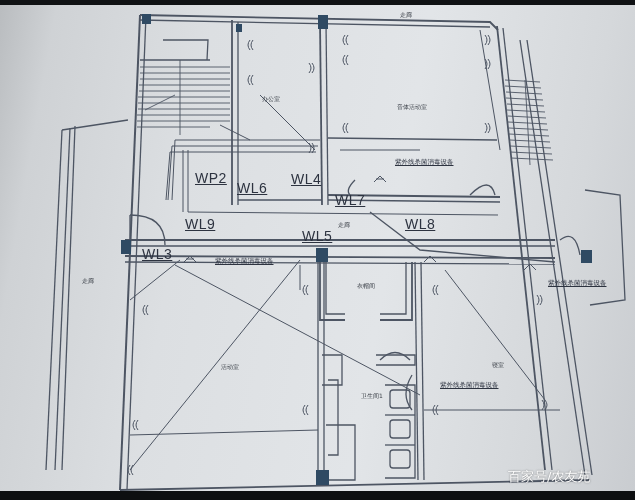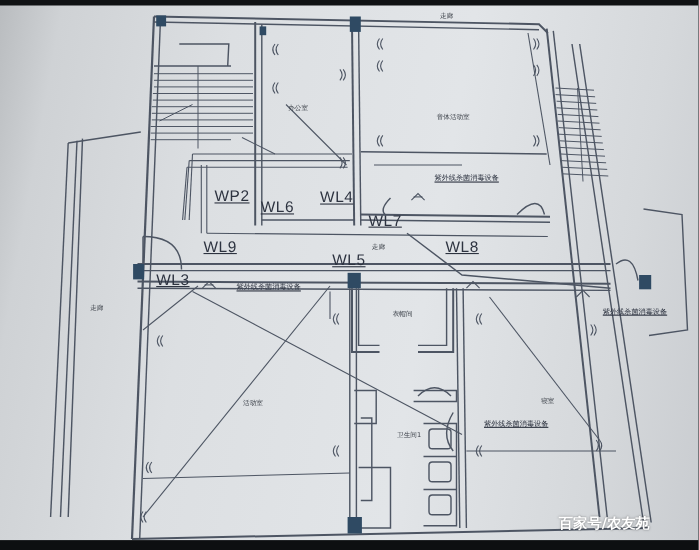--- a/index.html
+++ b/index.html
@@ -5,21 +5,21 @@
   html,body{margin:0;padding:0;}
   body{width:635px;height:500px;overflow:hidden;background:#1d1f22;font-family:"DejaVu Sans",sans-serif;}
   #stage{position:relative;width:635px;height:500px;overflow:hidden;
     background:linear-gradient(100deg,#b9bcbf 0%,#cfd2d5 8%,#dcdfe2 30%,#e2e5e8 60%,#d5d8db 85%,#c9ccd0 100%);}
   #paper-top{position:absolute;left:0;top:0;width:635px;height:5px;background:#101214;}
   #paper-bottom{position:absolute;left:0;top:491px;width:635px;height:9px;background:#0d0f11;}
   svg#plan{position:absolute;left:0;top:0;}
   .lbl{position:absolute;font-size:6px;color:#3a3f47;white-space:nowrap;letter-spacing:0;line-height:1;}
   .circuit{position:absolute;font-family:"Liberation Sans",sans-serif;font-size:14px;color:#2d3340;line-height:1;text-decoration:underline;letter-spacing:0.5px;}
   .note{position:absolute;font-size:6.5px;color:#2d3340;white-space:nowrap;text-decoration:underline;line-height:1;}
-  #watermark{position:absolute;left:508px;top:470px;font-size:13px;color:#ffffff;text-shadow:0 0 2px rgba(0,0,0,0.5);line-height:1;white-space:nowrap;font-weight:bold;}
+  #watermark{position:absolute;left:508px;top:470px;font-size:13px;color:#ffffff;text-shadow:0 0 2px rgba(0,0,0,0.5);line-height:1;white-space:nowrap;}
 </style>
 </head>
 <body>
 
 <div id="stage">
   <div id="paper-top"></div>
 
   <svg id="plan" width="635" height="500" viewBox="0 0 635 500">
     <g stroke="#4d5563" fill="none" stroke-width="1.3">
 

